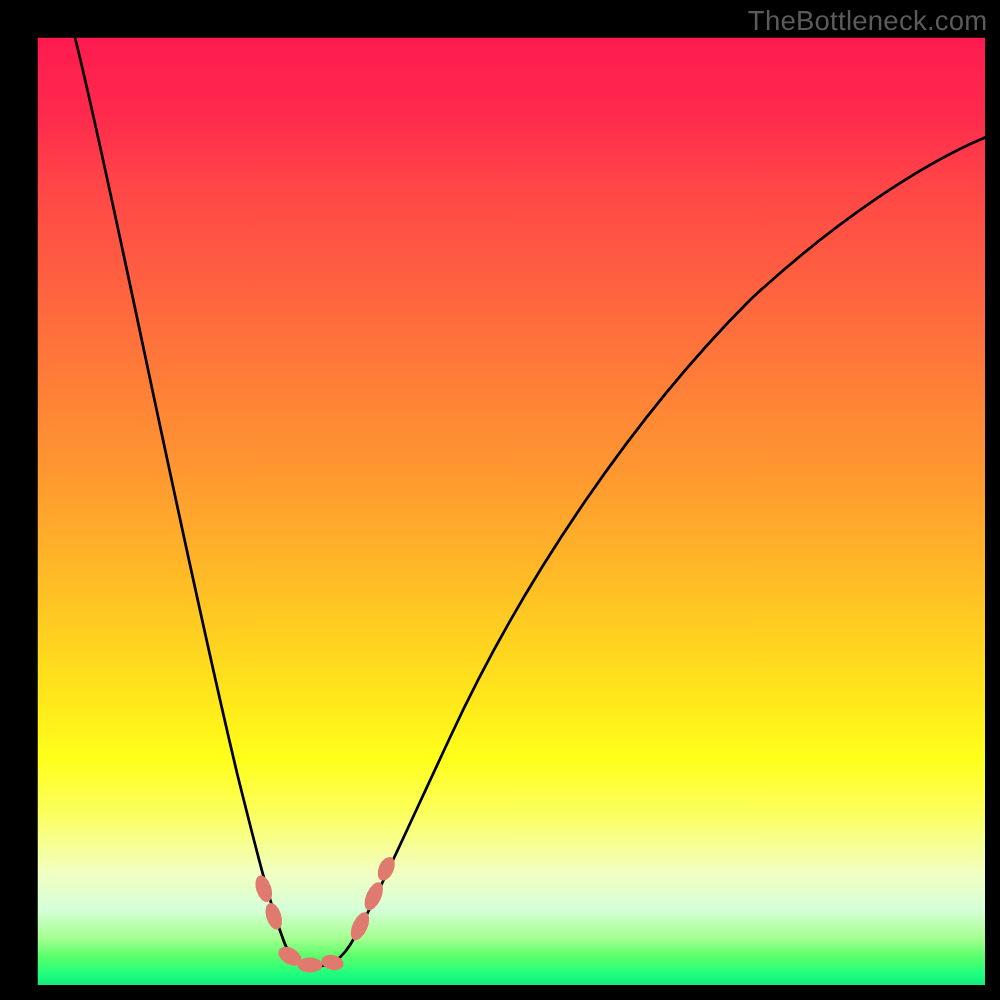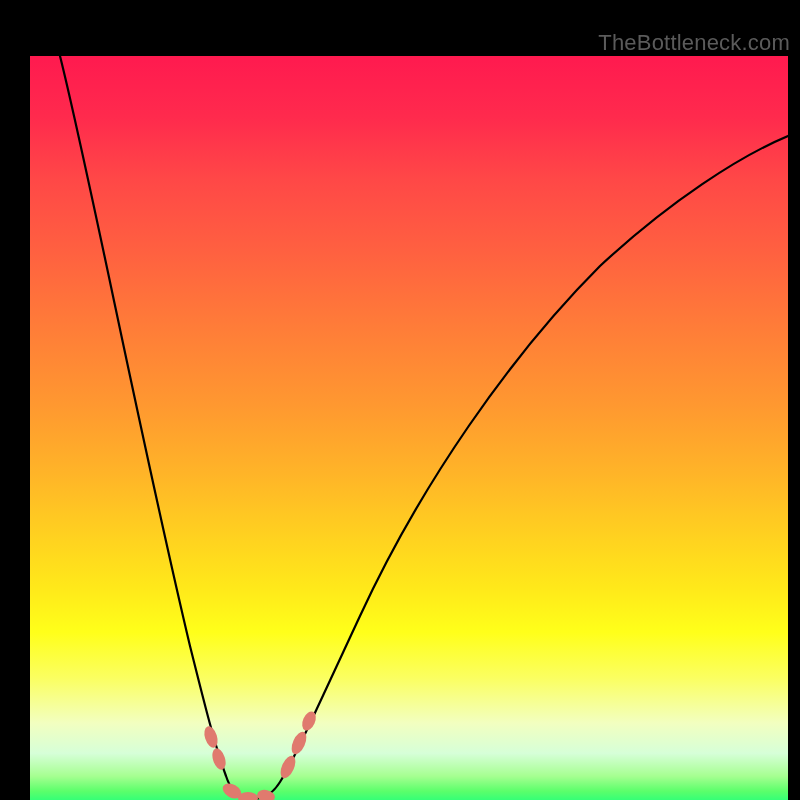--- a/index.html
+++ b/index.html
@@ -9,21 +9,20 @@
     height: 800px;
     overflow: hidden;
     background: #000;
     font-family: Arial, Helvetica, sans-serif;
   }
   .frame {
     position: relative;
     width: 800px;
     height: 652px;
     background: #000;
-    margin-top: 26px;
   }
   .watermark {
     position: absolute;
     top: 4px;
     right: 10px;
     color: #5b5b5b;
     font-size: 22px;
     font-weight: 400;
     letter-spacing: 0.2px;
     z-index: 20;

